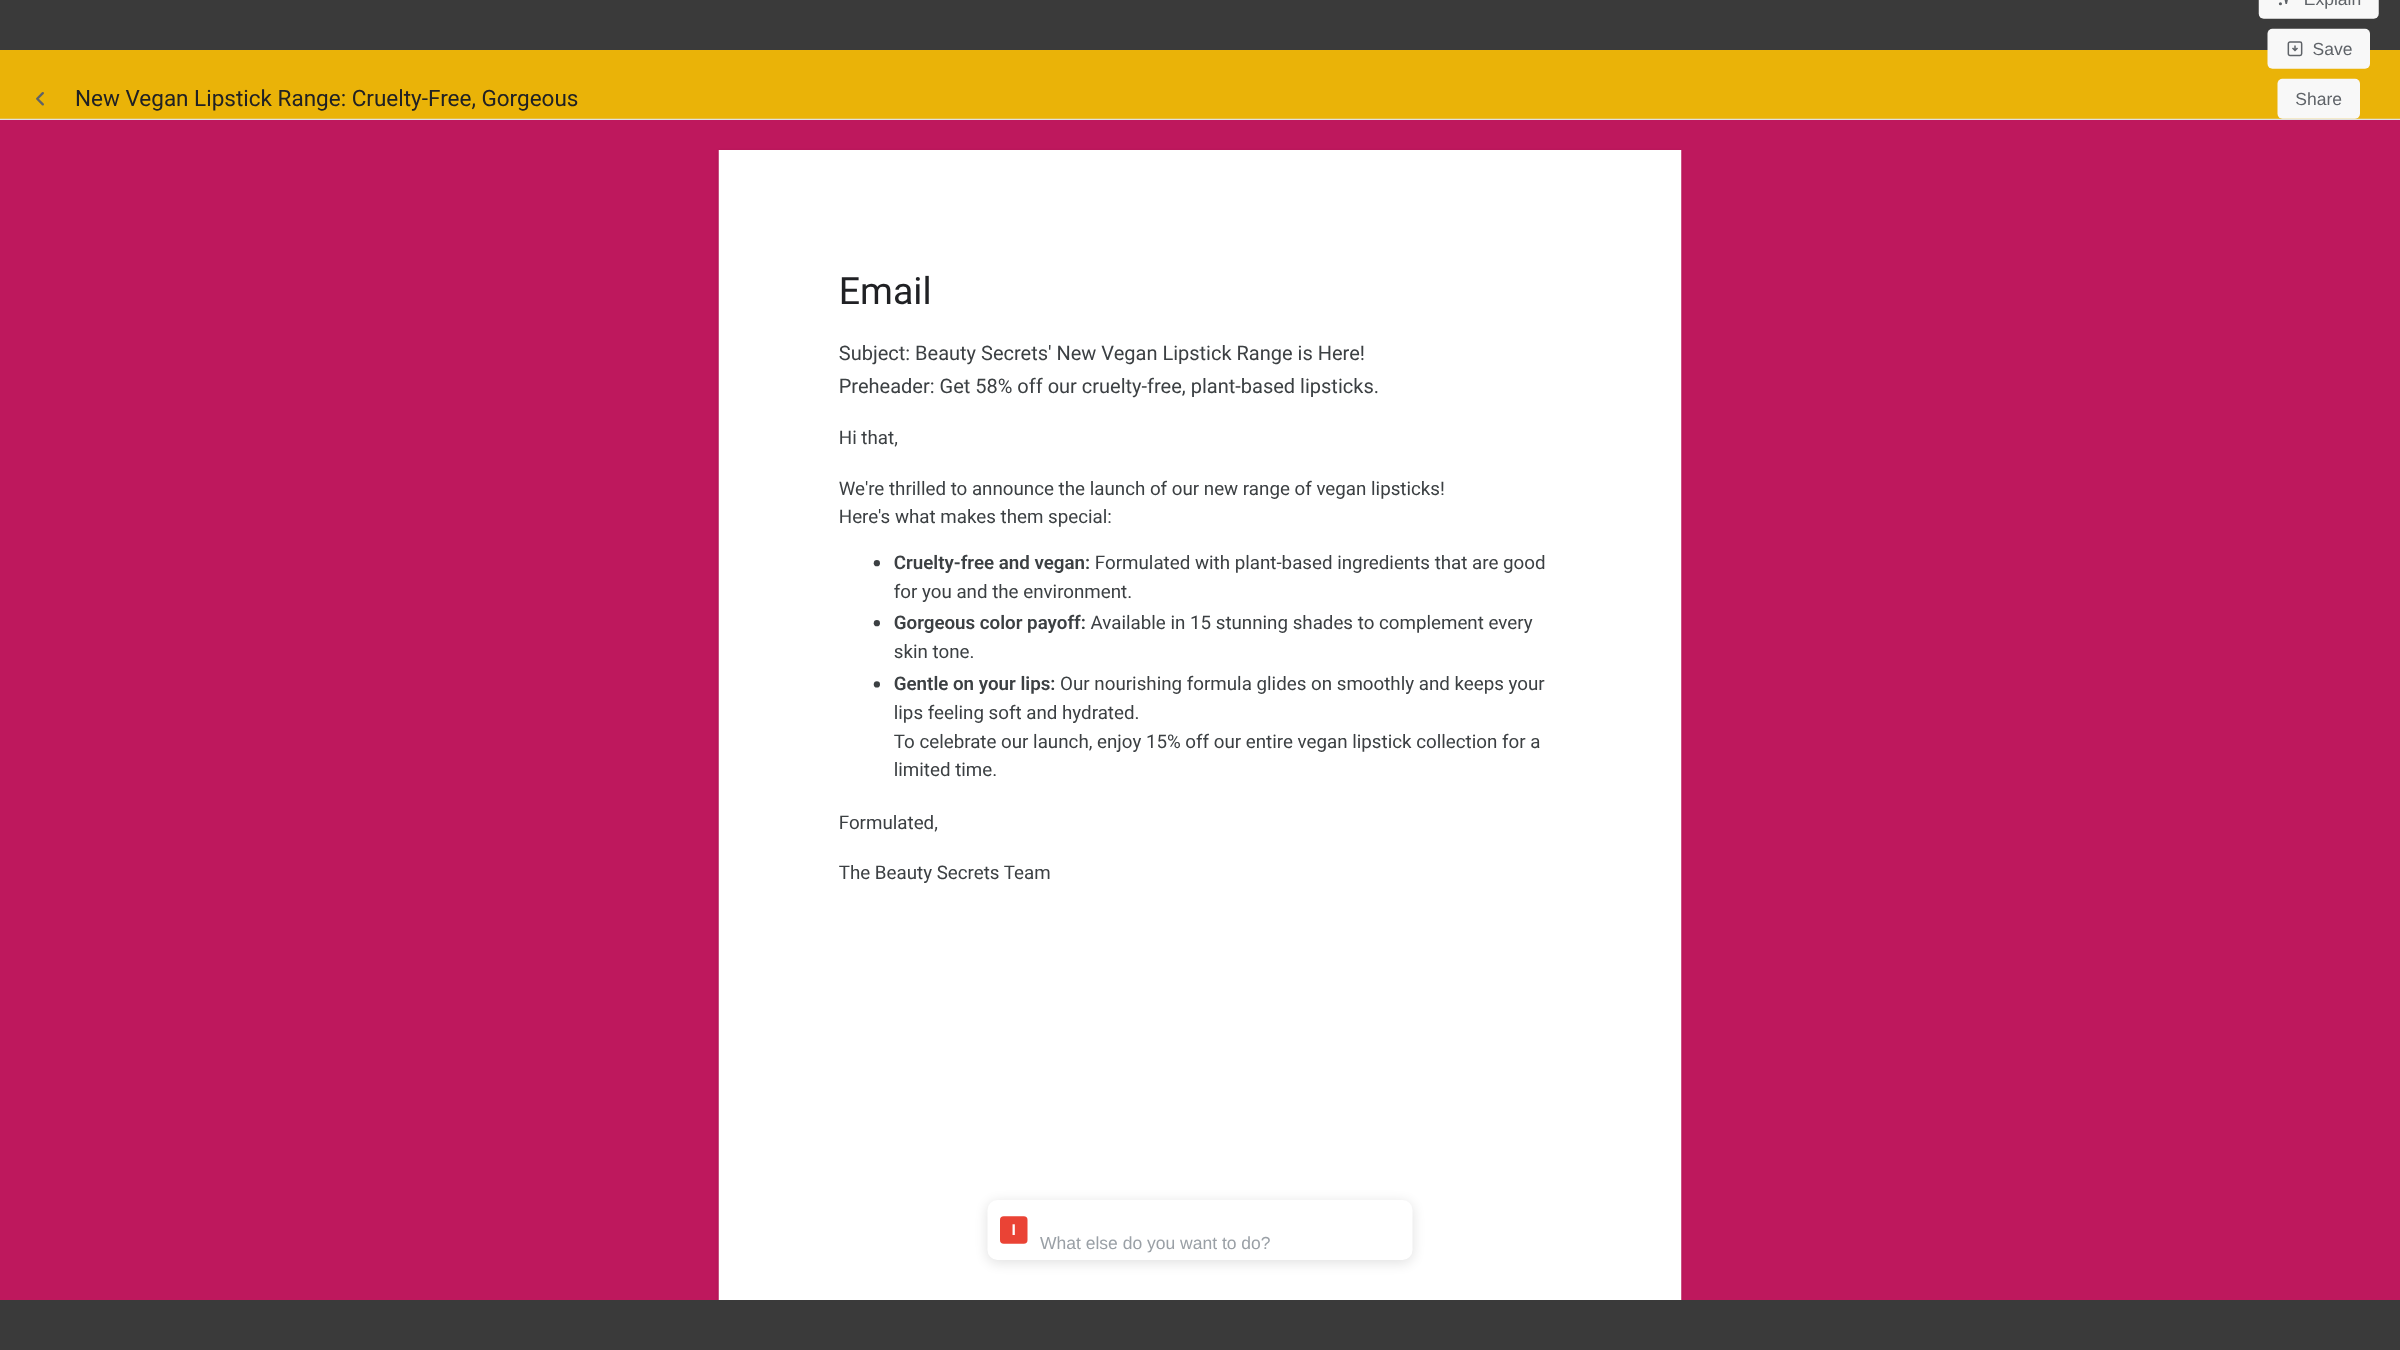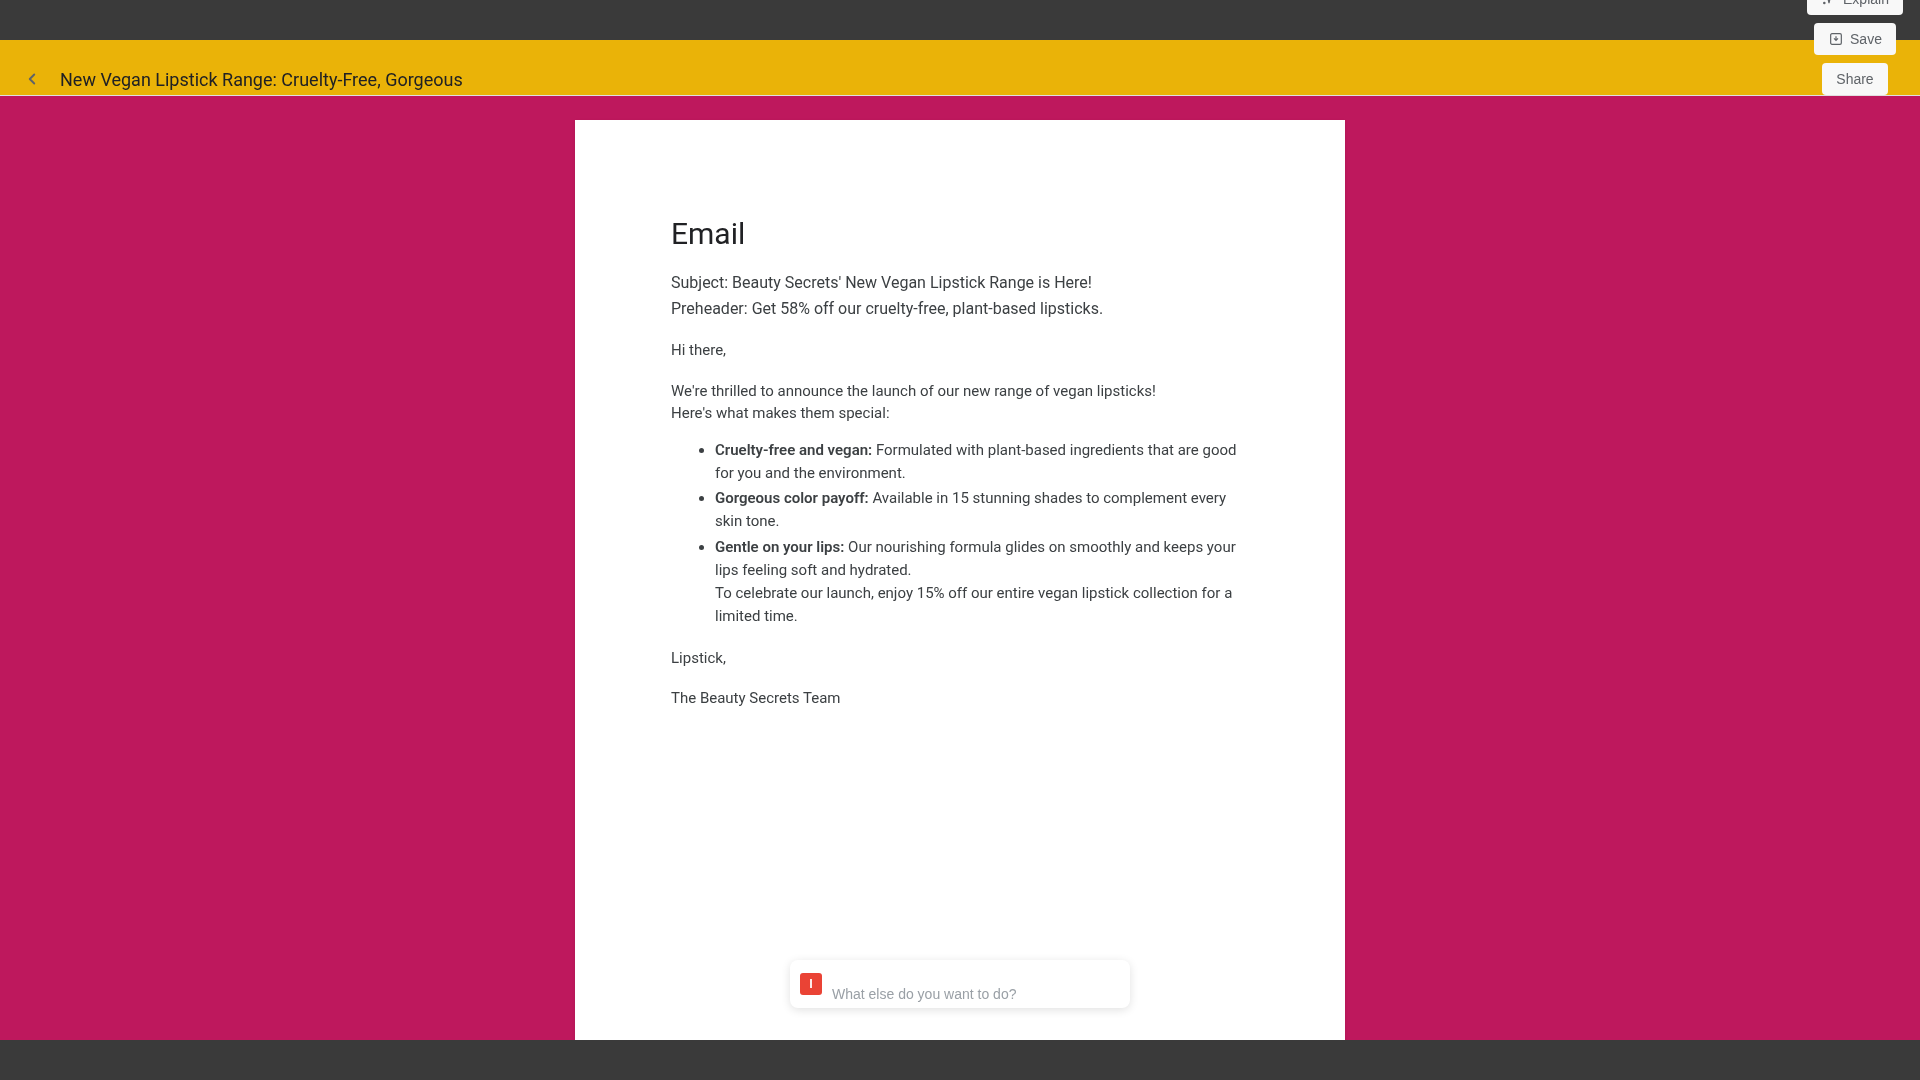--- a/index.html
+++ b/index.html
@@ -211,38 +211,38 @@
       <span>Share</span>
     </button>
   </div>
 </div>
 
 <div class="content-area">
   <div class="document">
     <h1 class="doc-heading">Email</h1>
     <div class="doc-line">Subject: Beauty Secrets' New Vegan Lipstick Range is Here!</div>
     <div class="doc-line">Preheader: Get 58% off our cruelty-free, plant-based lipsticks.</div>
-    <div class="doc-para">Hi there,</div>
+    <div class="doc-para">Hi that,</div>
     <div class="doc-para">
       <span>We're thrilled to announce the launch of our new range of vegan lipsticks!</span><br>
       <span>Here's what makes them special:</span>
     </div>
     <ul class="doc-list">
       <li>
         <b>Cruelty-free and vegan:</b><span> Formulated with plant-based ingredients that are good for you and the environment.</span>
       </li>
       <li>
         <b>Gorgeous color payoff:</b><span> Available in 15 stunning shades to complement every skin tone.</span>
       </li>
       <li>
         <b>Gentle on your lips:</b><span>  Our nourishing formula glides on smoothly and keeps your lips feeling soft and hydrated.</span><br>
         <span>To celebrate our launch, enjoy 15% off our entire vegan lipstick collection for a limited time.</span>
       </li>
     </ul>
-    <div class="doc-para">Lipstick,</div>
+    <div class="doc-para">Formulated,</div>
     <div class="doc-para">The Beauty Secrets Team</div>
   </div>
 
   <div class="prompt-bar">
     <div class="prompt-icon">
       <span>I</span>
     </div>
     <input class="prompt-input" type="text" placeholder="What else do you want to do?" style="">
   </div>
 </div>

